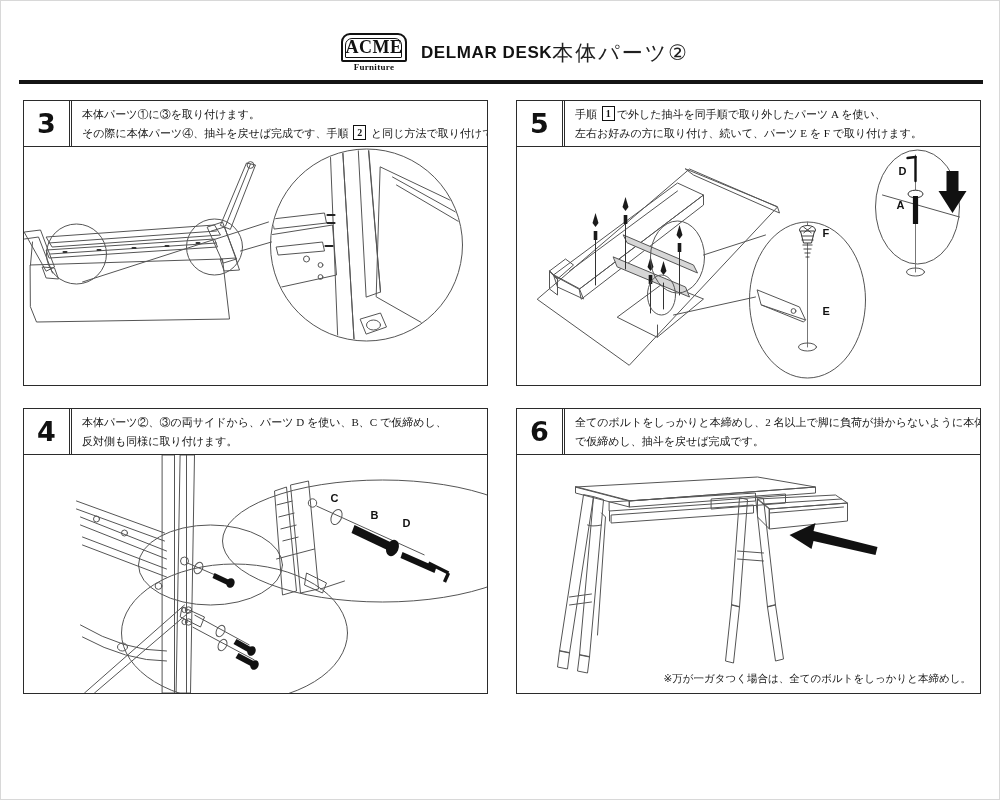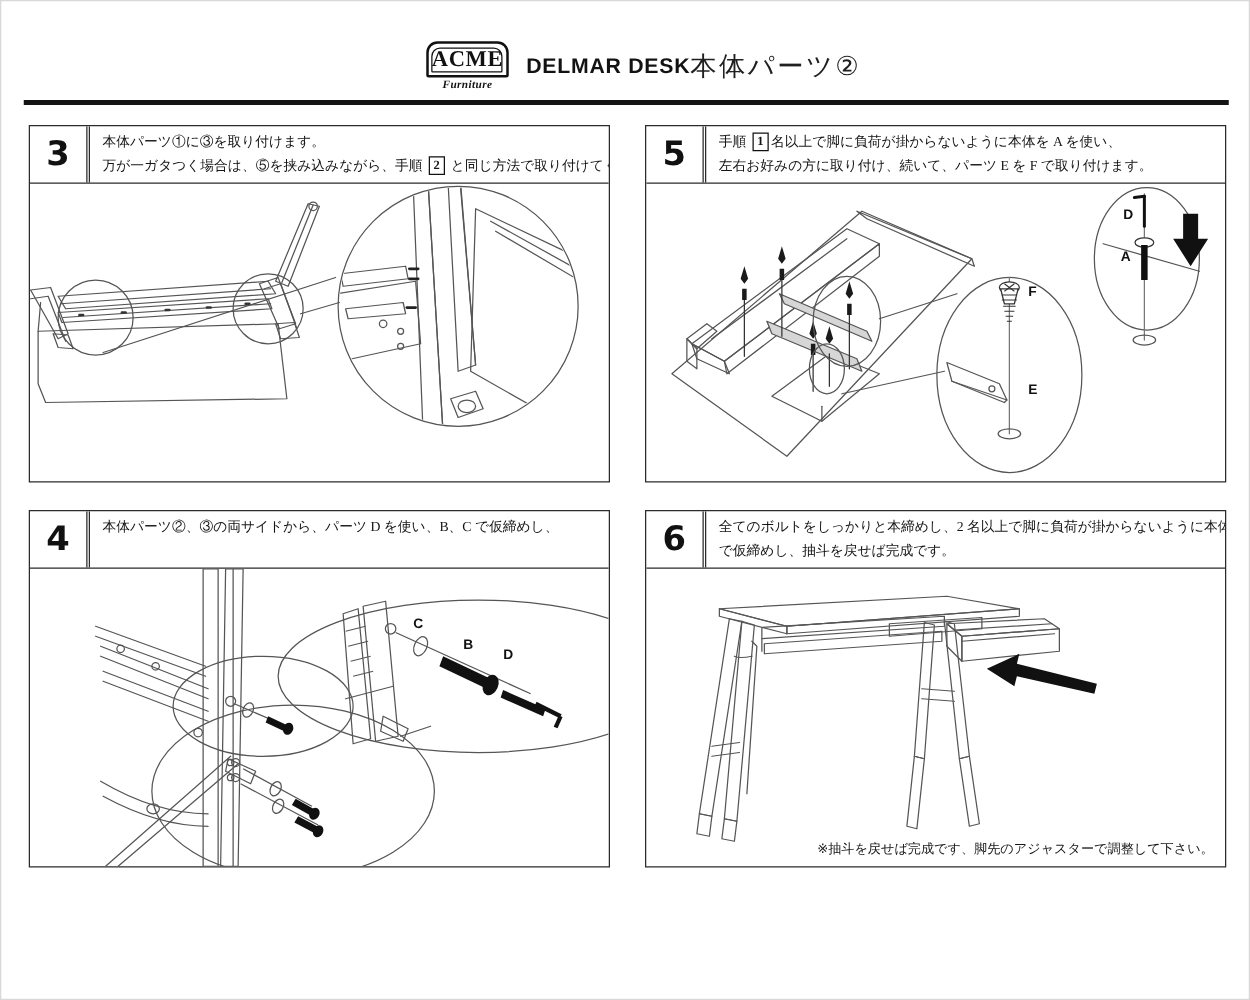--- a/index.html
+++ b/index.html
@@ -79,21 +79,20 @@
     line-height: 20px;
     color: #111;
   }
   .logo-furniture {
     position: absolute;
     left: 0;
     top: 29px;
     width: 66px;
     text-align: center;
     font-family: "Liberation Serif", "DejaVu Serif", serif;
-    font-style: italic;
     font-weight: bold;
     font-size: 9px;
     letter-spacing: 0.3px;
     color: #111;
   }
   .product-title {
     font-family: "Liberation Sans", "DejaVu Sans", sans-serif;
     font-weight: bold;
     font-size: 17px;
     letter-spacing: 0.6px;
@@ -225,21 +224,21 @@
   </div>
   <div class="header-rule"></div>
 
   <div class="grid">
 
     <div class="panel">
       <div class="panel-head">
         <div class="step-num">3</div>
         <div class="step-text">
           <div class="line"><span>本体パーツ①に③を取り付けます。</span></div>
-          <div class="line"><span>万が一ガタつく場合は、⑤を挟み込みながら、手順 </span><span class="boxed">2</span><span> と同じ方法で取り付けてください。</span></div>
+          <div class="line"><span>その際に本体パーツ④、抽斗を戻せば完成です、手順 </span><span class="boxed">2</span><span> と同じ方法で取り付けてください。</span></div>
         </div>
       </div>
       <div class="panel-body">
         <svg viewBox="0 0 462 238" preserveAspectRatio="xMidYMid meet">
           <g fill="none" stroke="#555" stroke-width="1" stroke-linejoin="round" stroke-linecap="round">
 
             <path d="M6 160 L12 175 L205 172 L198 112 L6 118 Z"></path>
             <path d="M6 118 L8 95"></path>
 
             <path d="M0 85 L16 83 L30 120 L22 124 Z"></path>
@@ -308,21 +307,21 @@
             <ellipse cx="349" cy="178" rx="7" ry="5"></ellipse>
           </g>
         </svg>
       </div>
     </div>
 
     <div class="panel">
       <div class="panel-head">
         <div class="step-num">5</div>
         <div class="step-text">
-          <div class="line"><span>手順 </span><span class="boxed">1</span><span>名以上で脚に負荷が掛からないように本体を A を使い、</span></div>
+          <div class="line"><span>手順 </span><span class="boxed">1</span><span>で外した抽斗を同手順で取り外したパーツ A を使い、</span></div>
           <div class="line"><span>左右お好みの方に取り付け、続いて、パーツ E を F で取り付けます。</span></div>
         </div>
       </div>
       <div class="panel-body">
         <svg viewBox="0 0 462 238" preserveAspectRatio="xMidYMid meet">
           <g fill="none" stroke="#555" stroke-width="1" stroke-linejoin="round" stroke-linecap="round">
 
             <path d="M20 152 L172 22 L260 60 L112 218 Z"></path>
             <path d="M168 22 L176 28 L262 66 L260 60 Z"></path>
 
@@ -415,20 +414,21 @@
           <text class="lbl" x="305" y="168">E</text>
         </svg>
       </div>
     </div>
 
     <div class="panel">
       <div class="panel-head">
         <div class="step-num">4</div>
         <div class="step-text">
           <div class="line"><span>本体パーツ②、③の両サイドから、パーツ D を使い、B、C で仮締めし、</span></div>
+          <div class="line"><span>反対側も同様に取り付けます。</span></div>
         </div>
       </div>
       <div class="panel-body">
         <svg viewBox="0 0 462 238" preserveAspectRatio="xMidYMid meet">
           <g fill="none" stroke="#555" stroke-width="1" stroke-linejoin="round" stroke-linecap="round">
 
             <path d="M138 0 L150 0 L150 238 L138 238 Z"></path>
             <path d="M156 0 L170 0 L166 238 L152 238 Z"></path>
             <path d="M162 0 L162 238"></path>
 
@@ -560,18 +560,18 @@
             <path d="M42 196 L40 212 L50 214 L52 198 Z"></path>
             <path d="M62 200 L60 216 L70 218 L72 202 Z"></path>
 
             <path d="M84 58 L88 62 L80 180"></path>
           </g>
 
           <g fill="#111" stroke="none">
             <path d="M360 92 L296 76 L298 68 L272 80 L294 94 L296 86 L358 100 Z"></path>
           </g>
         </svg>
-        <div class="footnote">※抽斗を戻せば完成です、脚先のアジャスターで調整して下さい。</div>
+        <div class="footnote">※万が一ガタつく場合は、全てのボルトをしっかりと本締めし。</div>
       </div>
     </div>
 
   </div>
 </div>
 
 </body></html>

